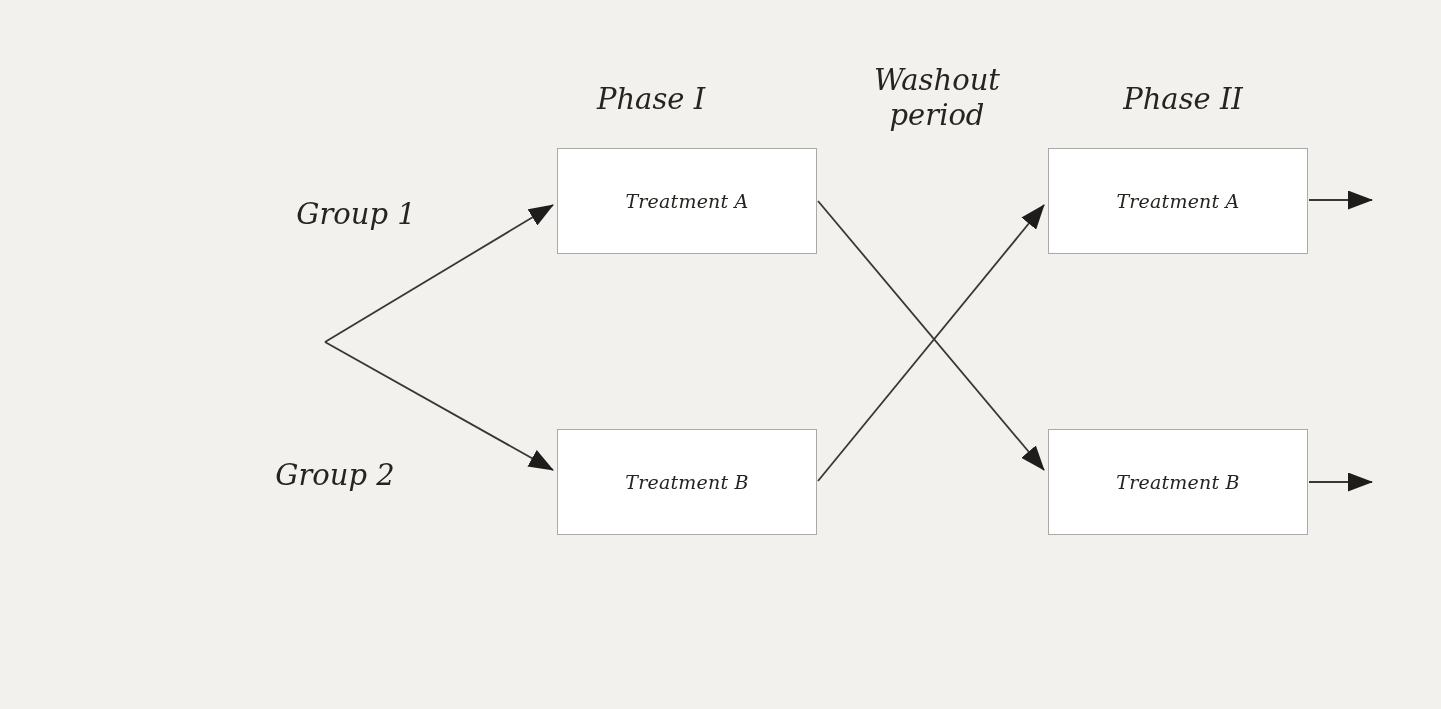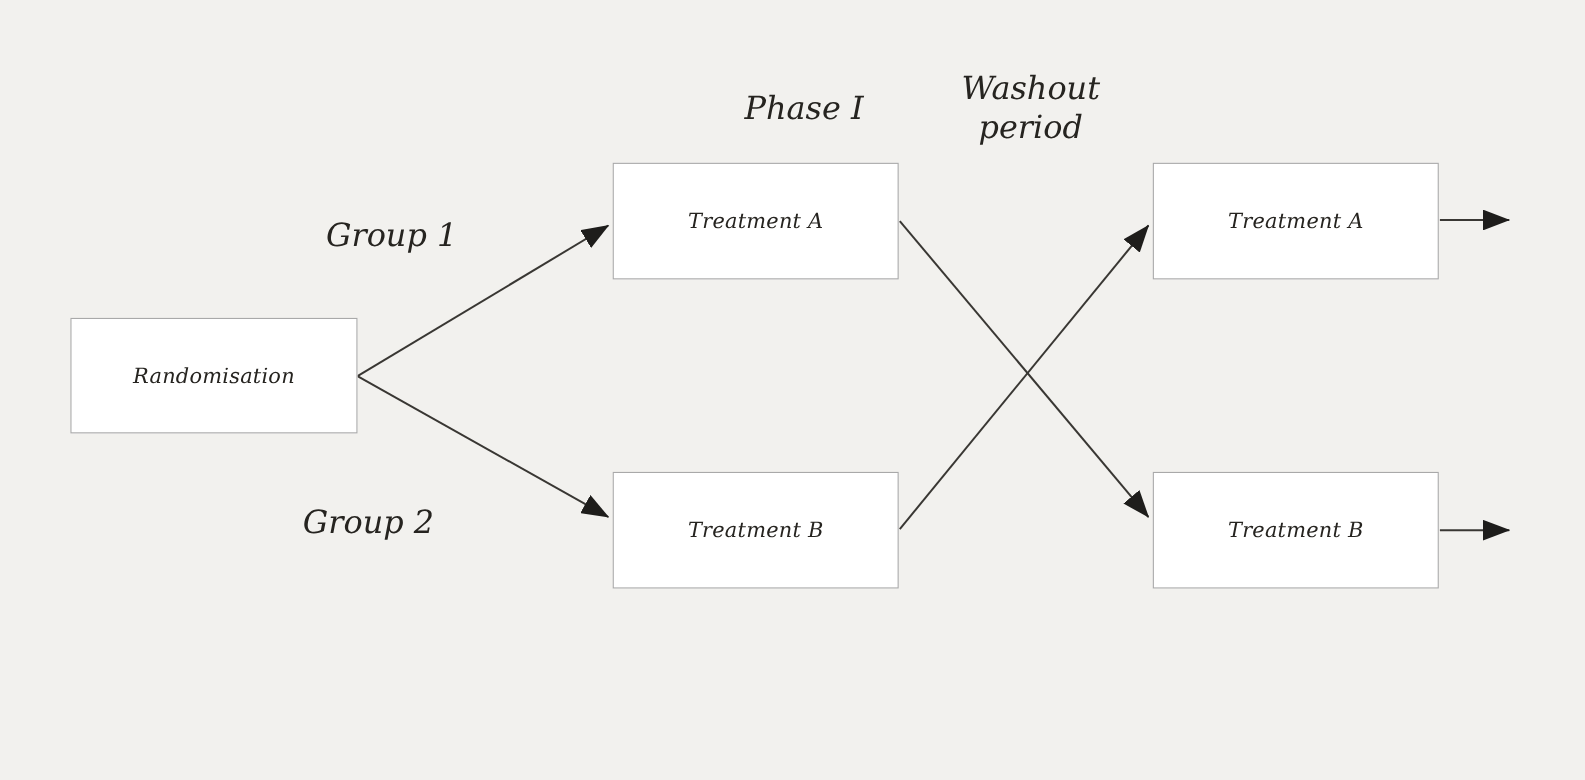--- a/index.html
+++ b/index.html
@@ -41,21 +41,21 @@
   .node-p2a{left:1048px;top:148px;width:260px;height:106px;}
   .node-p2b{left:1048px;top:429px;width:260px;height:106px;}
   .float-label{
     position:absolute;
     transform:translate(-50%,-50%);
     font-size:29px;
     white-space:nowrap;
     text-align:center;
     line-height:35px;
   }
-  .label-phase1{left:731px;top:99px;text-align:center;}
+  .label-phase1{left:651px;top:99px;text-align:center;}
   .label-washout{left:937px;top:98px;}
   .label-phase2{left:1183px;top:99px;}
   .label-group1{left:356px;top:214px;text-align:center;}
   .label-group2{left:335px;top:475px;}
 </style>
 </head>
 <body>
 
 <div class="canvas">
 
@@ -75,32 +75,32 @@
 
   <div class="float-label label-phase1">
     <span>Phase I</span>
   </div>
 
   <div class="float-label label-washout">
     <span>Washout</span><br>
     <span>period</span>
   </div>
 
+  <div class="float-label label-phase2">
+    <span>Phase II</span>
+  </div>
 
   <div class="float-label label-group1">
     <span>Group 1</span>
   </div>
 
   <div class="float-label label-group2">
     <span>Group 2</span>
   </div>
 
-  <div class="node node-randomisation">
-    <span>Randomisation</span>
-  </div>
 
   <div class="node node-p1a">
     <span>Treatment A</span>
   </div>
 
   <div class="node node-p1b">
     <span>Treatment B</span>
   </div>
 
   <div class="node node-p2a">

